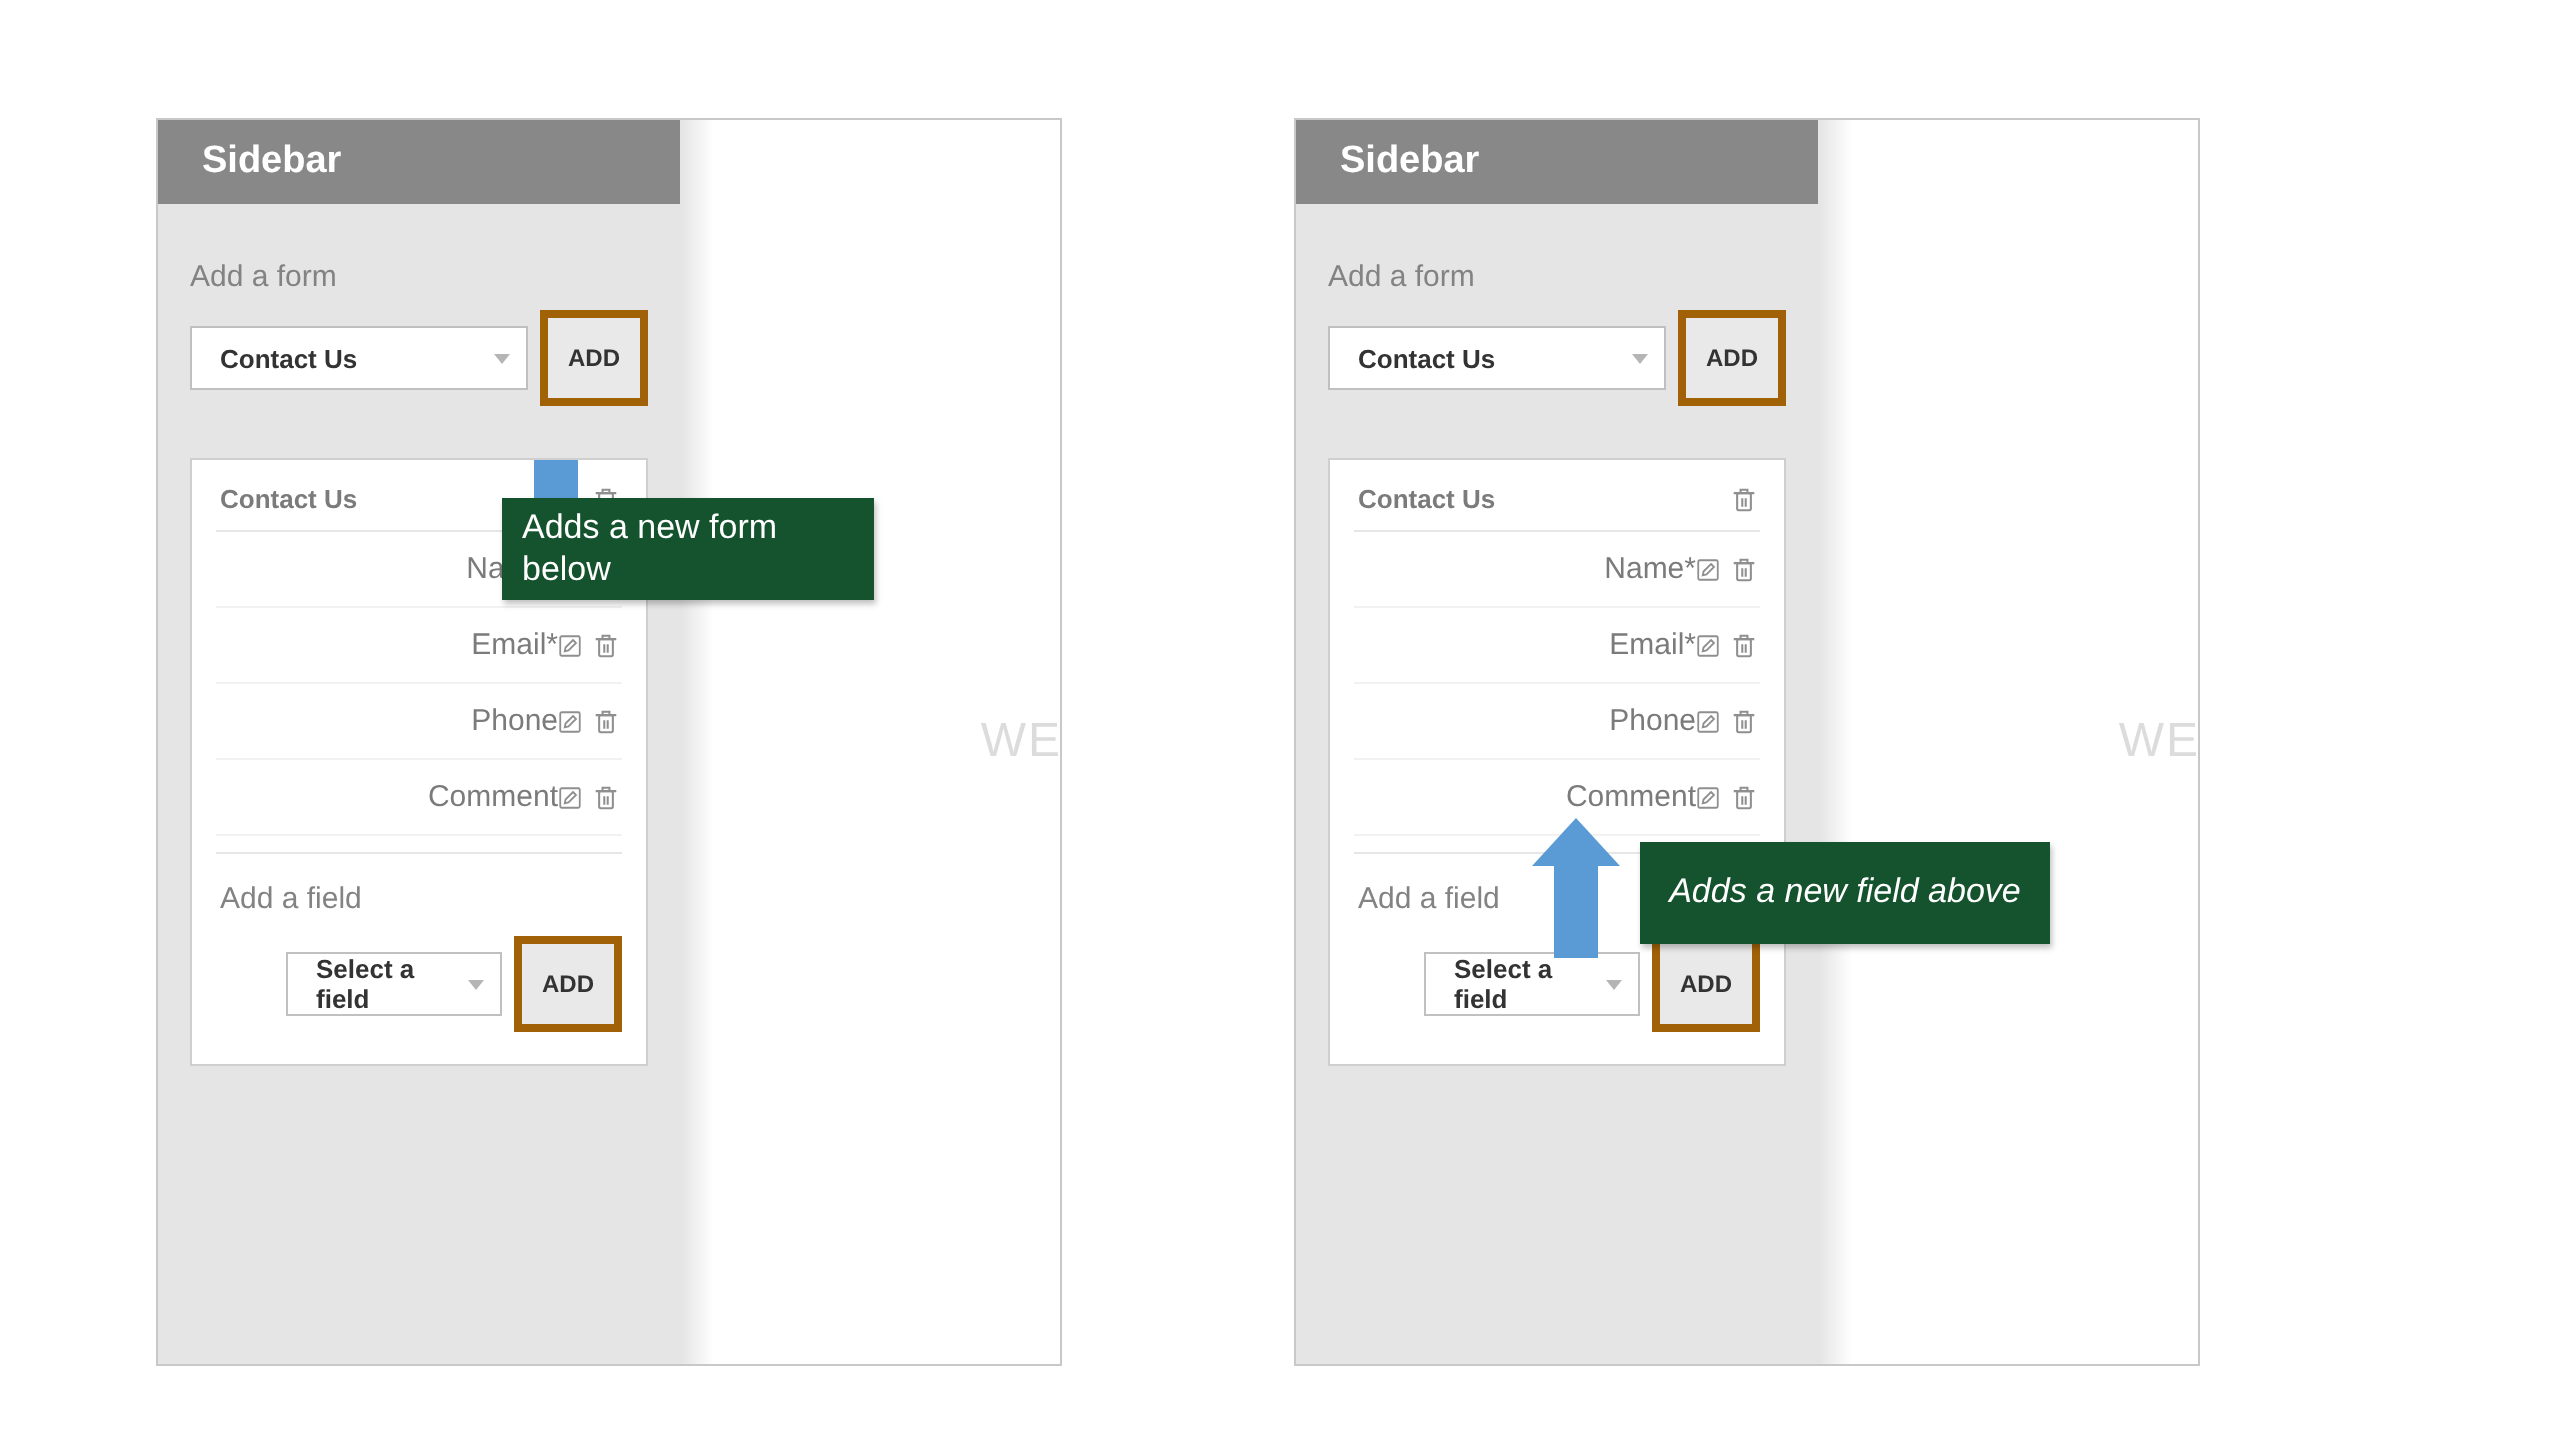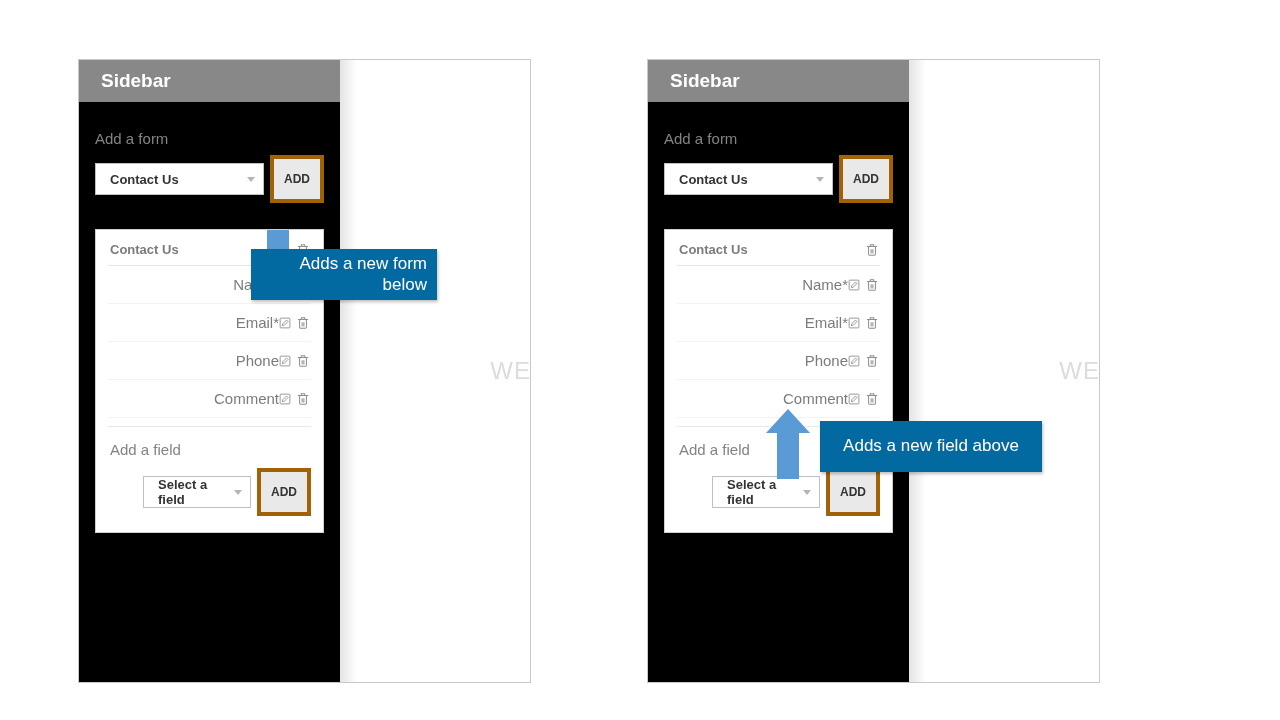--- a/index.html
+++ b/index.html
@@ -20,21 +20,21 @@
 
   .sidebar-shadow {
     position: absolute;
     top: 0; left: 262px; width: 16px; height: 100%;
     background: linear-gradient(to right, rgba(0,0,0,0.10), rgba(0,0,0,0));
     pointer-events: none;
   }
   .sidebar {
     position: absolute;
     top: 0; left: 0; width: 262px; height: 100%;
-    background: #000000;
+    background: #e5e5e5;
     border-right: 1px solid #e5e5e5;
   }
   .sidebar-header {
     background: #888888;
     color: #fff;
     font-size: 19px;
     font-weight: bold;
     padding: 10px 14px 10px 22px;
   }
   .section-label {
@@ -117,31 +117,31 @@
   .canvas-text {
     position: absolute;
     top: 50%; right: -1px; transform: translateY(-50%);
     font-size: 24px; font-weight: normal; color: #dcdcdc;
     letter-spacing: 1px; overflow: hidden;
   }
 
   
   .callout {
     position: absolute;
-    background: #0369a1;
+    background: #14532d;
     color: #fff;
     display: flex;
     flex-direction: column;
     align-items: center;
     justify-content: center;
     font-size: 17px;
     line-height: 1.22;
     box-shadow: 1px 2px 3px rgba(0,0,0,0.25);
     padding: 19px 10px;
-    text-align: right;
+    text-align: left;
   }
   .arrow-down {
     position: absolute;
     width: 24px;
   }
   .arrow-down .shaft { width: 22px; height: 46px; background:#5b9bd5; margin:0 auto; }
   .arrow-down .head  {
     width: 0; height: 0;
     border-left: 22px solid transparent;
     border-right: 22px solid transparent;
@@ -389,13 +389,13 @@
 <div class="arrow-down" style="left:266px; top:230px;">
   <div class="shaft"></div>
     <div class="head"></div>
 </div>
 <div class="callout" style="left:251px; top:249px; width:186px; height:51px;">Adds a new form below</div>
 
 <div class="arrow-up" style="left:776px; top:409px;">
   <div class="head"></div>
     <div class="shaft"></div>
 </div>
-<div class="callout" style="left:820px; top:421px; width:222px; height:51px;">Adds a new field above</div>
+<div class="callout" style="left:820px; top:421px; width:205px; height:51px;font-style:italic;">Adds a new field above</div>
 
 </body></html>

